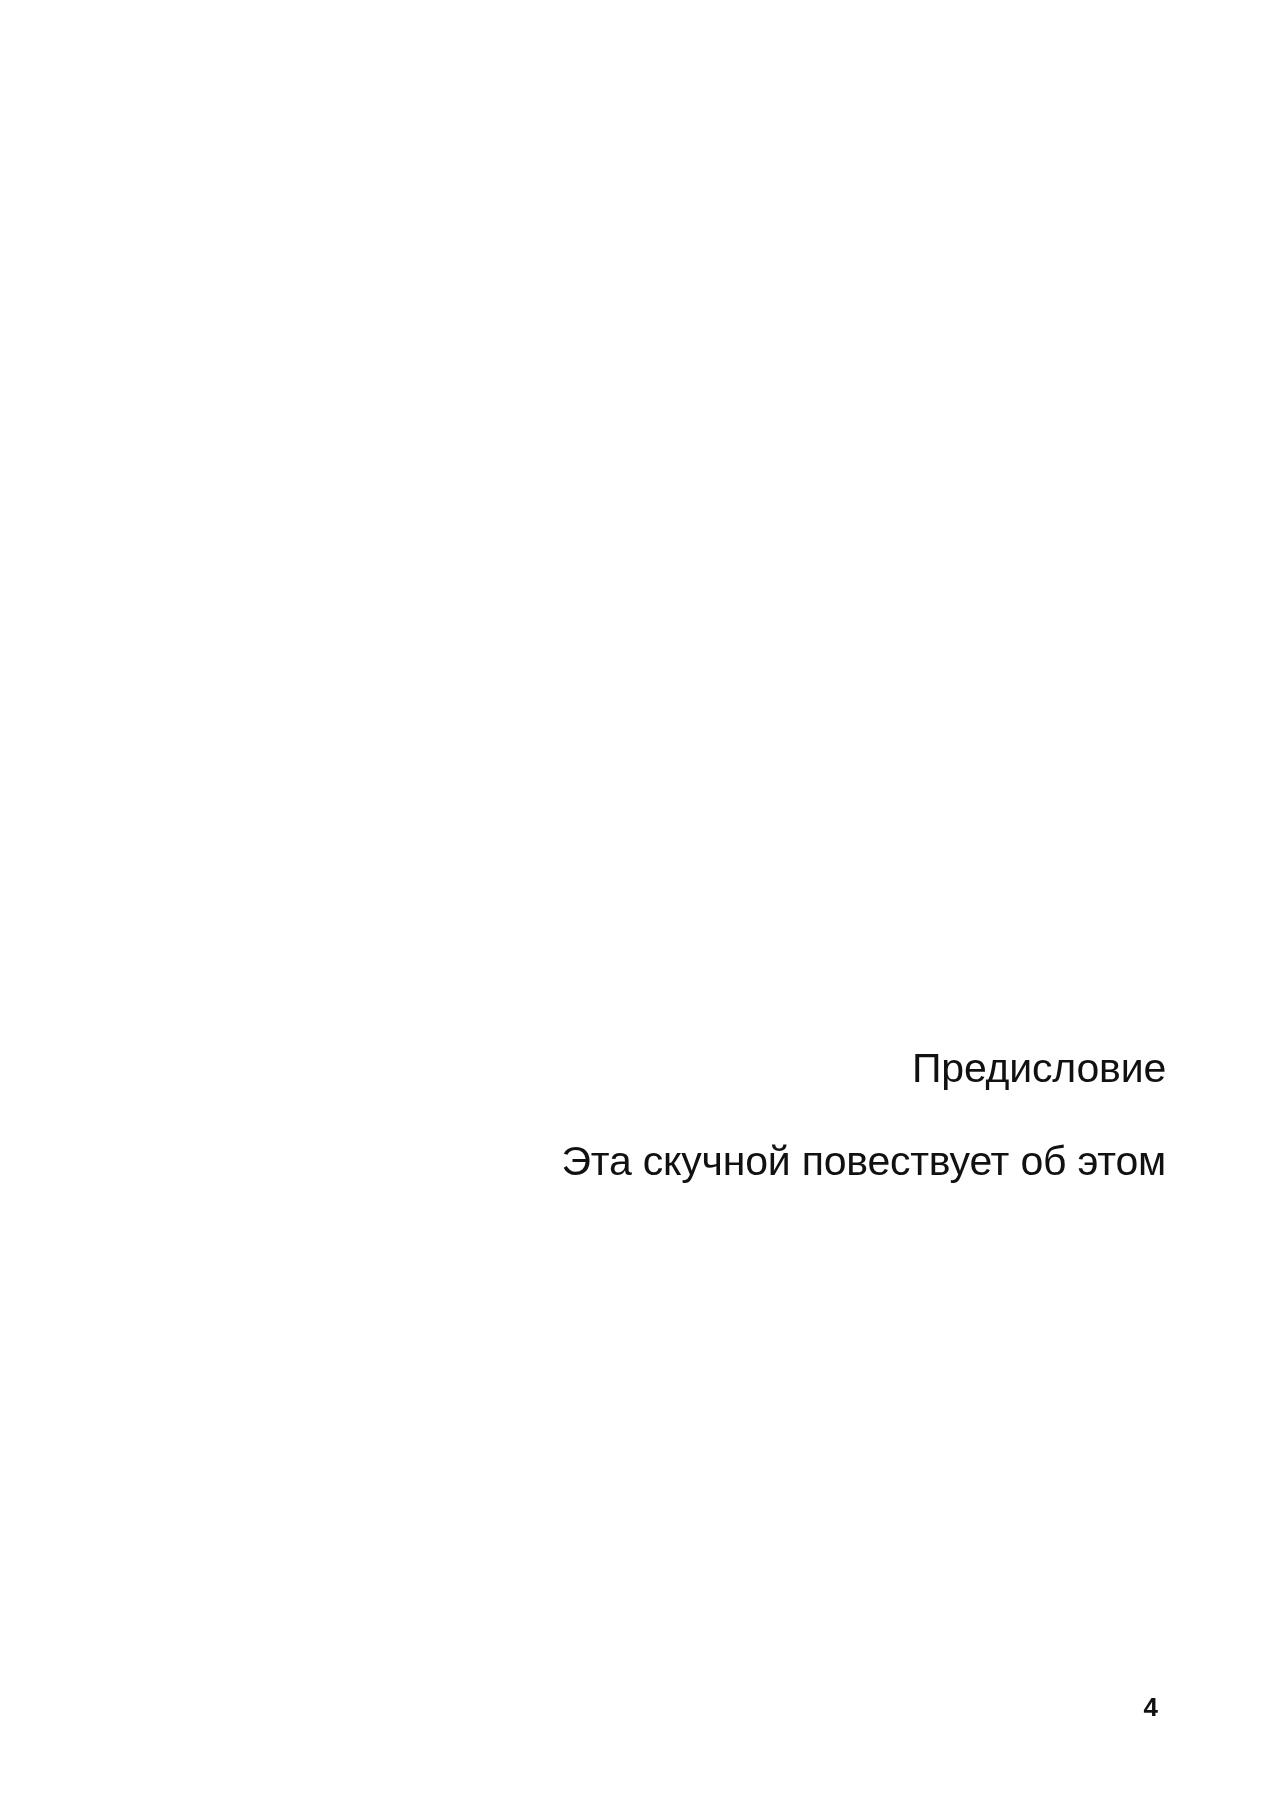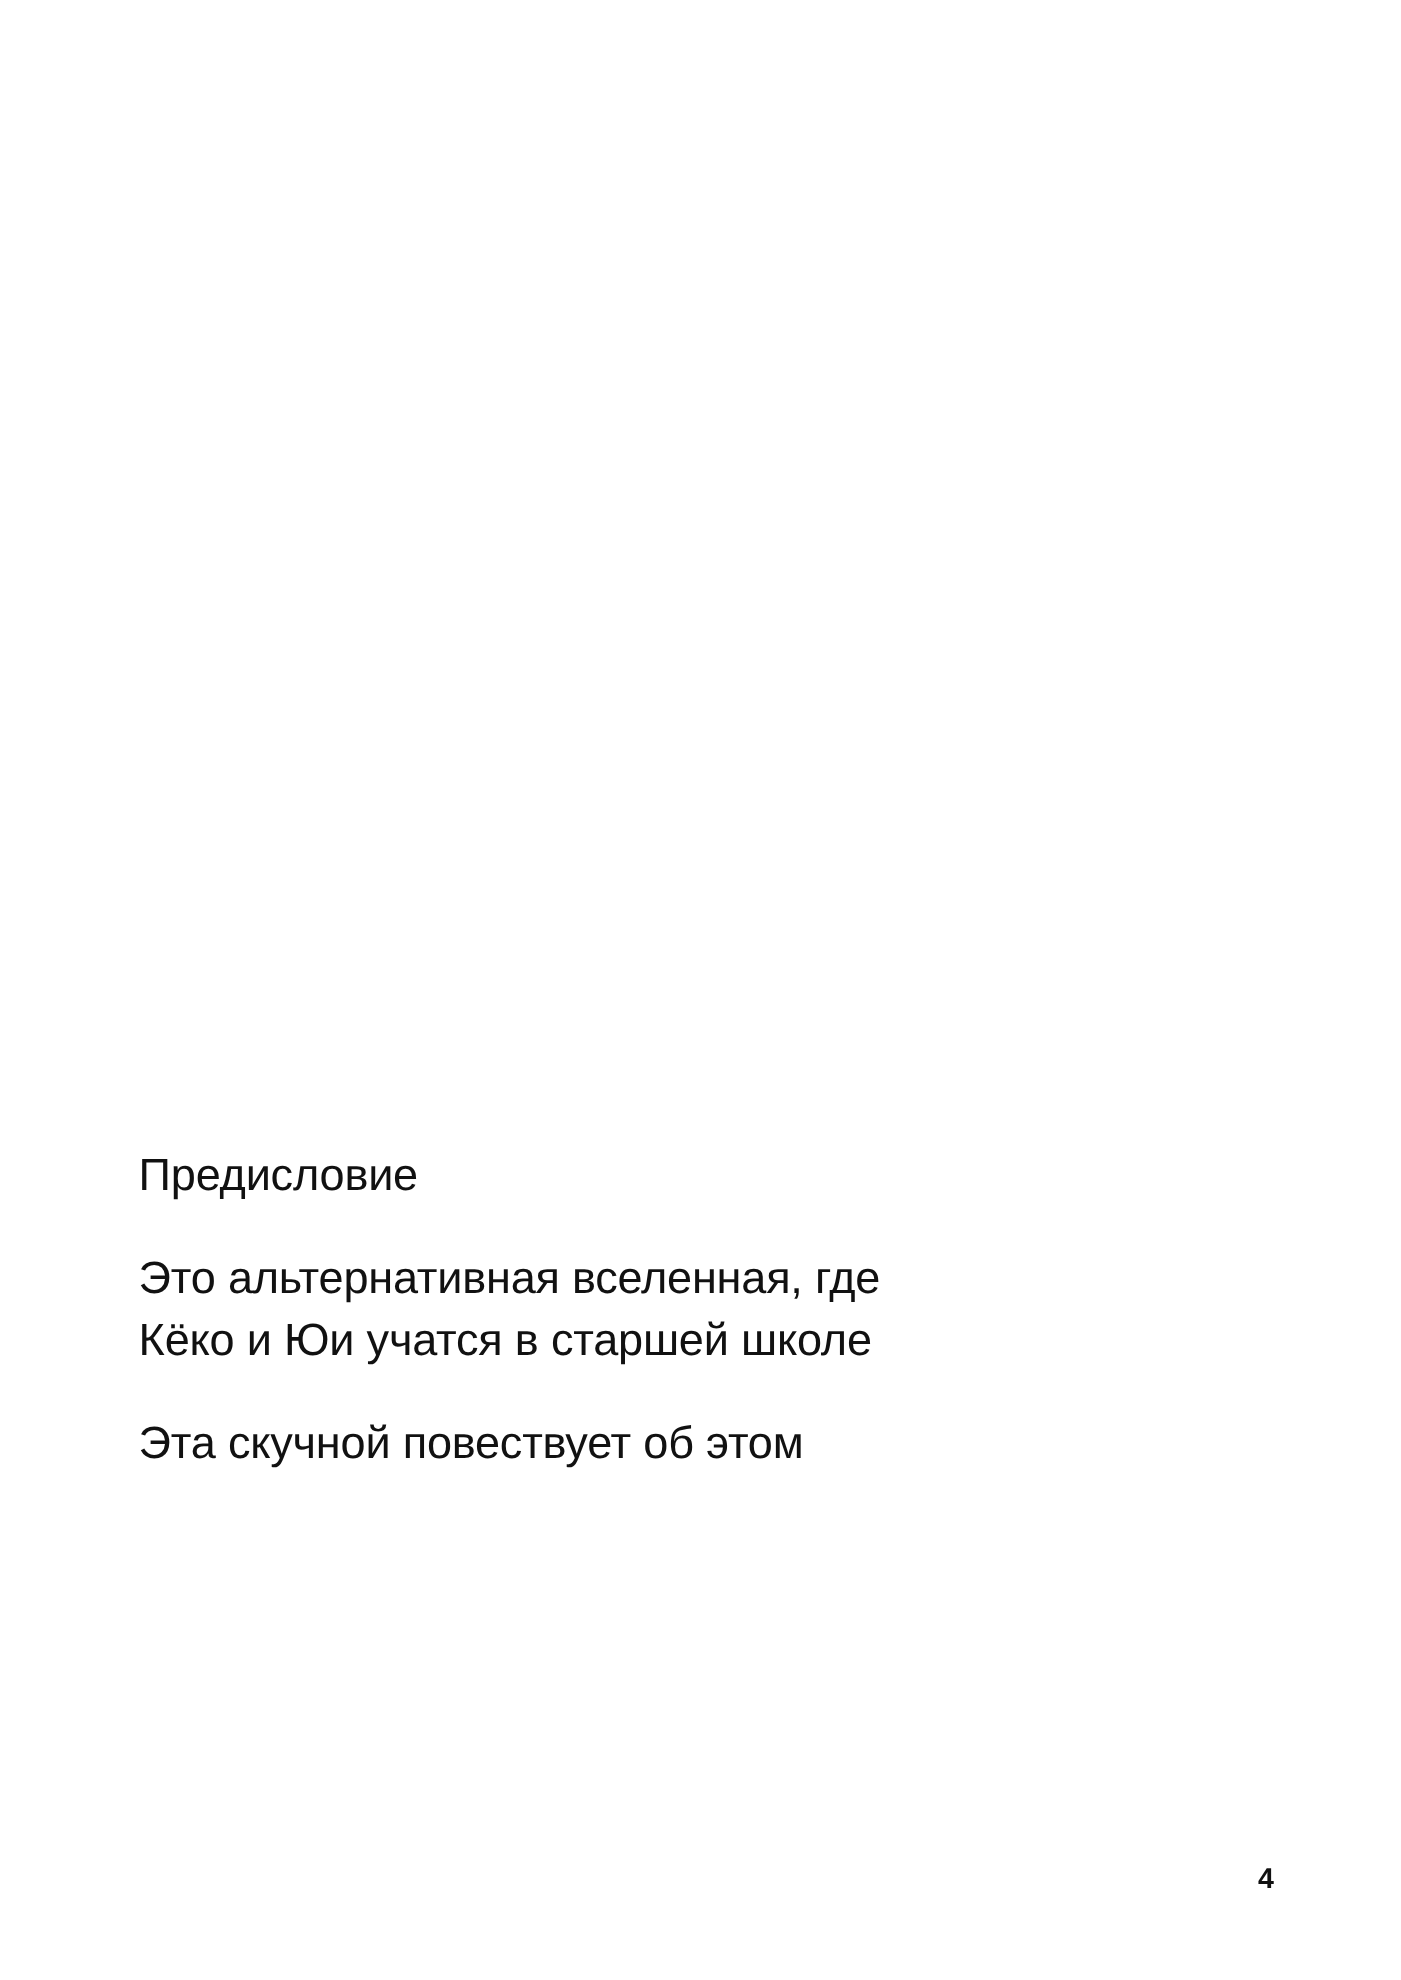--- a/index.html
+++ b/index.html
@@ -28,36 +28,35 @@
   }
   .content h1,
   .content p {
     margin: 0 0 36px 0;
     font-size: 41px;
     font-weight: 400;
     line-height: 57px;
     letter-spacing: -0.2px;
     white-space: pre-line;
     color: #111111;
+    text-align: right;
   }
   .page-number {
     position: absolute;
     top: 1694px;
     right: 116px;
     font-size: 26px;
     font-weight: 600;
     line-height: 26px;
     color: #111111;
     text-align: right;
   }
 </style>
 </head>
 <body>
 
 <div class="page">
   <div class="content">
     <h1>Предисловие</h1>
-    <p>Это альтернативная вселенная, где
-Кёко и Юи учатся в старшей школе</p>
     <p>Эта скучной повествует об этом</p>
   </div>
   <div class="page-number">4</div>
 </div>
 
 </body></html>

